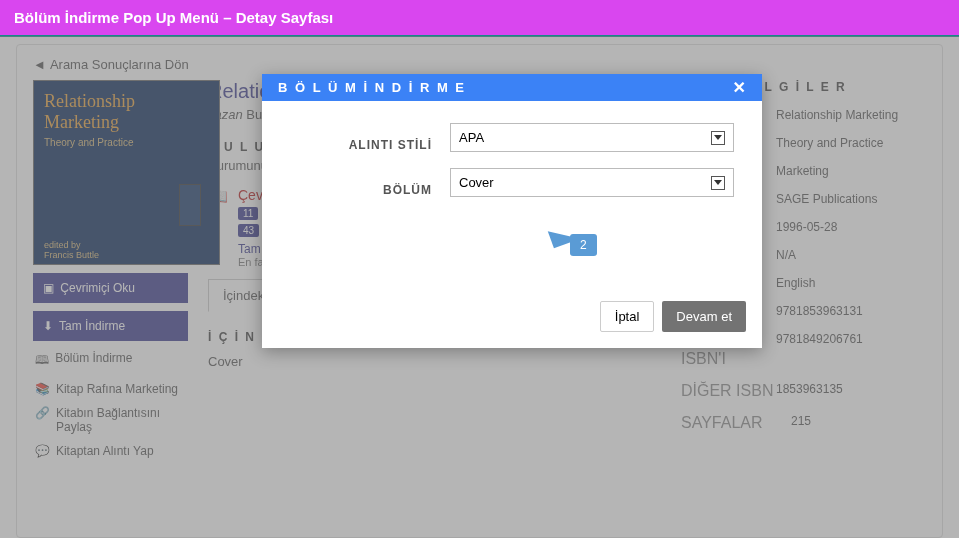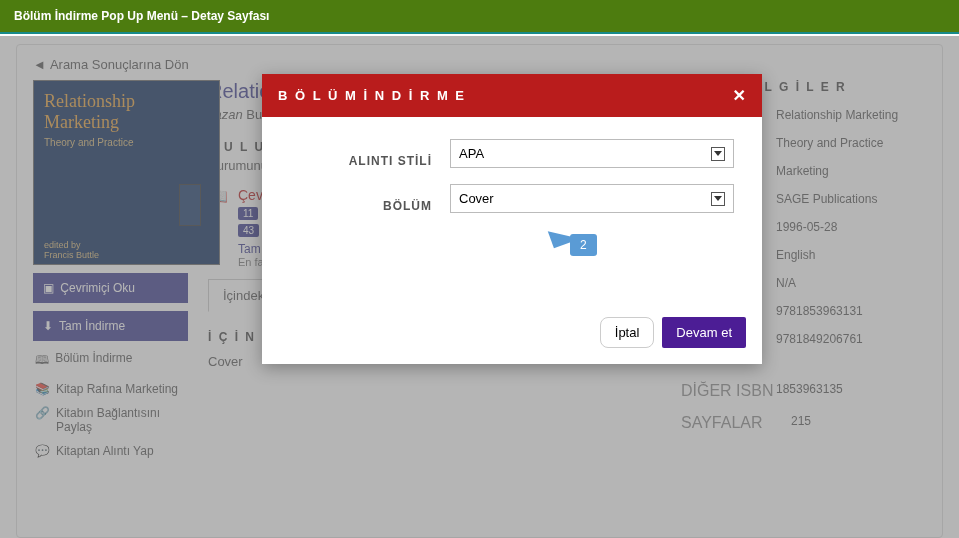--- a/index.html
+++ b/index.html
@@ -1,18 +1,18 @@
 <!DOCTYPE html>
 <html><head>
 <meta charset="utf-8">
 <style>
 * { margin: 0; padding: 0; box-sizing: border-box; font-family: Arial, sans-serif; }
 body { width: 959px; height: 538px; background: #fff; position: relative; overflow: hidden; }
 
-.page-header { background: #4d7c0f; color: #fff; font-weight: bold; padding: 9px 14px; font-size: 12px; border-bottom: 2px solid #178a8a; }
+.page-header { background: #d946ef; color: #fff; font-weight: bold; padding: 9px 14px; font-size: 15px; border-bottom: 2px solid #178a8a; }
 
 .content-wrap { position: absolute; top: 44px; left: 16px; right: 16px; bottom: 0; border: 1px solid #ddd; border-radius: 4px; padding: 12px 16px; background: #fff; }
 
 .back-link { color: #555; font-size: 13px; display: flex; align-items: center; gap: 4px; cursor: pointer; }
 
 .layout { display: flex; gap: 20px; margin-top: 8px; }
 
 .left-col { width: 155px; flex-shrink: 0; }
 .book-cover { width: 187px; height: 185px; background: #0c2b5b; border: 1px solid #666; position: relative; padding: 10px; }
 .cover-title1 { color: #e8a23c; font-size: 18px; font-family: Georgia, serif; }
@@ -45,31 +45,31 @@
 
 .right-col { width: 245px; flex-shrink: 0; }
 .meta-head { font-size: 12px; font-weight: bold; letter-spacing: 2px; color: #444; }
 .meta-row { display: flex; margin-top: 14px; font-size: 12px; }
 .meta-label { width: 95px; color: #888; font-size: 16px; flex-shrink: 0; }
 .meta-val { color: #555; }
 
 .overlay { position: absolute; inset: 0; background: rgba(120,120,120,0.55); }
 
 .modal { position: absolute; top: 74px; left: 262px; width: 500px; background: #fff; box-shadow: 0 4px 16px rgba(0,0,0,0.3); }
-.modal-head { background: #b91c1c; color: #fff; padding: 12px 16px; display: flex; justify-content: space-between; align-items: center; }
+.modal-head { background: #3b82f6; color: #fff; padding: 4px 16px; display: flex; justify-content: space-between; align-items: center; }
 .modal-head-title { font-weight: bold; font-size: 13px; letter-spacing: 2px; }
 .modal-close { color: #fff; cursor: pointer; font-weight: bold; }
 .modal-body { padding: 22px 28px 18px 28px; }
 .form-row { display: flex; align-items: flex-end; margin-bottom: 16px; }
 .form-label { width: 160px; text-align: right; font-size: 12px; font-weight: bold; color: #555; padding-right: 18px; letter-spacing: 1px; }
 .form-select { flex: 1; border: 1px solid #bbb; padding: 6px 8px; font-size: 13px; background: #fff; position: relative; display: flex; justify-content: space-between; align-items: center; cursor: pointer; }
 .form-select .chev { border: 1px solid #555; width: 14px; height: 14px; display: flex; align-items: center; justify-content: center; }
 .modal-footer { display: flex; justify-content: flex-end; gap: 8px; padding: 0 16px 16px 16px; }
-.btn-cancel { background: #fff; border: 1px solid #ccc; padding: 7px 14px; font-size: 13px; cursor: pointer; border-radius: 8px; }
-.btn-primary { background: #4c1d95; color: #fff; border: none; padding: 7px 14px; font-size: 13px; cursor: pointer; border-radius: 2px; }
+.btn-cancel { background: #fff; border: 1px solid #ccc; padding: 7px 14px; font-size: 13px; cursor: pointer; border-radius: 2px; }
+.btn-primary { background: #737373; color: #fff; border: none; padding: 7px 14px; font-size: 13px; cursor: pointer; border-radius: 2px; }
 
 .callout { position: absolute; top: 234px; left: 570px; }
 .callout-tail { width: 0; height: 0; border-left: 0 solid transparent; border-right: 28px solid transparent; border-bottom: 18px solid #5a9bd5; transform: rotate(-20deg); position: absolute; top: -8px; left: -20px; }
 .callout-box { background: #5a9bd5; color: #fff; padding: 4px 10px; border-radius: 3px; font-size: 12px; position: relative; }
 </style>
 </head>
 <body>
 
 <div class="page-header">
   <span>Bölüm İndirme Pop Up Menü – Detay Sayfası</span>
@@ -176,25 +176,25 @@
           <div class="meta-row">
             <div class="meta-label"></div>
             <div class="meta-val" style="white-space: pre-line;">SAGE Publications</div>
           </div>
           <div class="meta-row">
             <div class="meta-label"></div>
             <div class="meta-val" style="white-space: pre-line;">1996-05-28</div>
           </div>
           <div class="meta-row">
             <div class="meta-label"></div>
+            <div class="meta-val" style="white-space: pre-line;">N/A</div>
+          </div>
+          <div class="meta-row">
+            <div class="meta-label"></div>
             <div class="meta-val" style="white-space: pre-line;">English</div>
-          </div>
-          <div class="meta-row">
-            <div class="meta-label"></div>
-            <div class="meta-val" style="white-space: pre-line;">N/A</div>
           </div>
           <div class="meta-row">
             <div class="meta-label"></div>
             <div class="meta-val" style="white-space: pre-line;">9781853963131</div>
           </div>
           <div class="meta-row">
             <div class="meta-label">E-KİTAP ISBN'I</div>
             <div class="meta-val" style="white-space: pre-line;">9781849206761</div>
           </div>
           <div class="meta-row">

